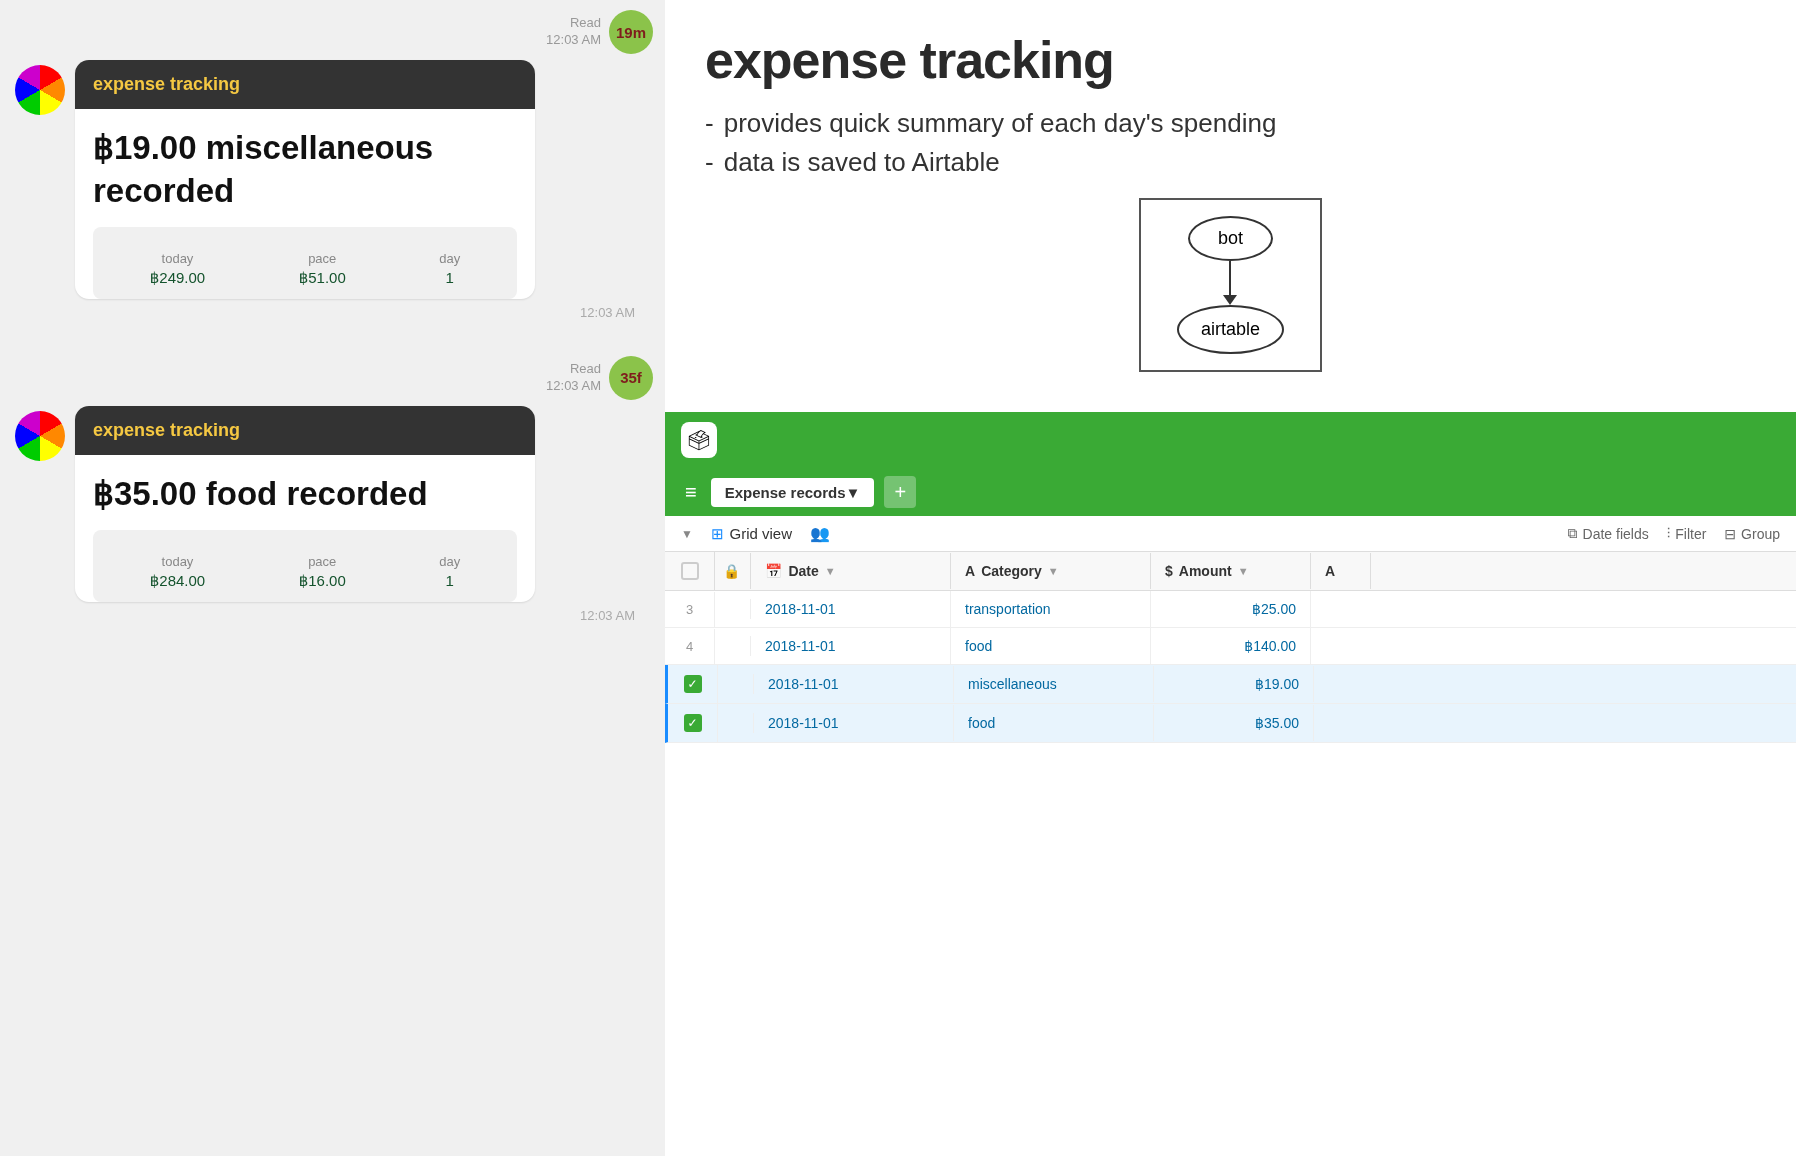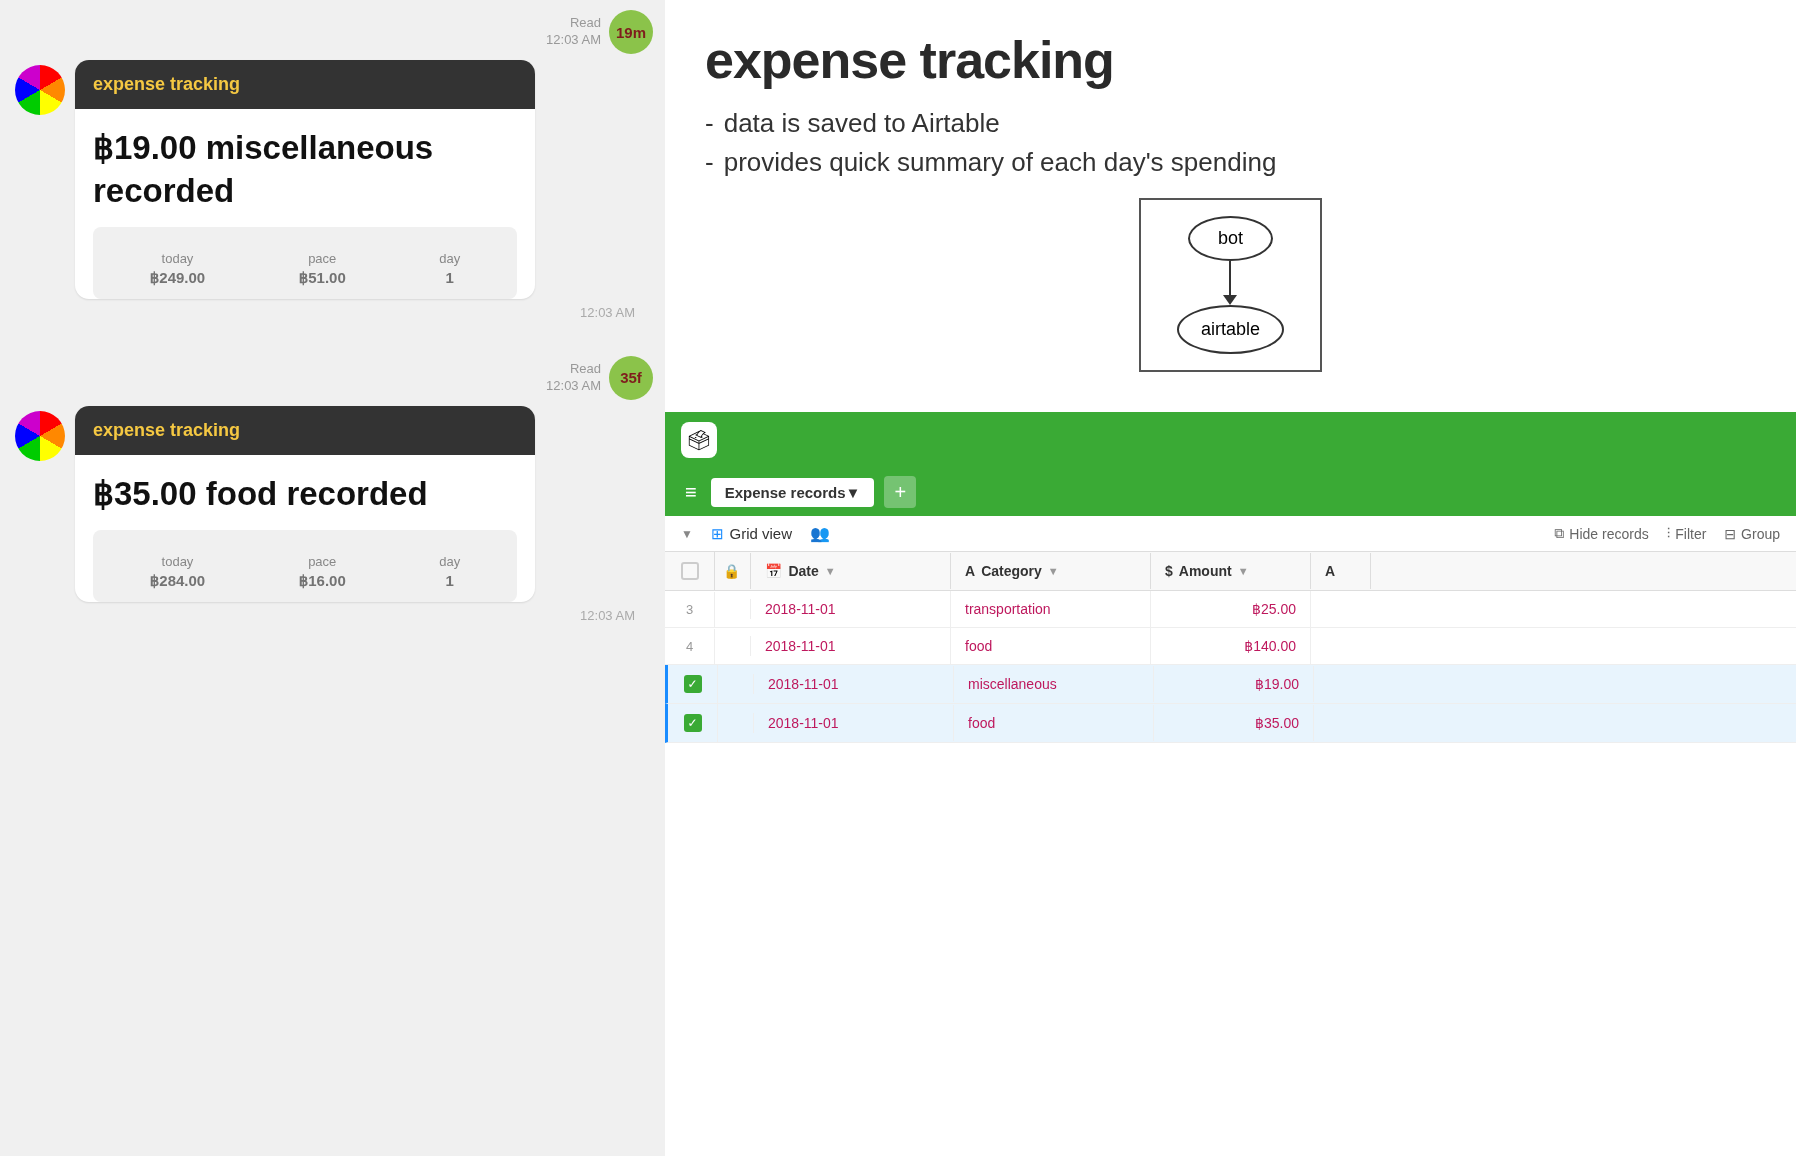--- a/index.html
+++ b/index.html
@@ -112,22 +112,22 @@
       margin-top: 12px;
     }
     .stat-label {
       font-size: 13px;
       color: #888;
       display: block;
       margin-bottom: 3px;
     }
     .stat-value {
       font-size: 15px;
-      color: #737373;
-      font-weight: 700;
+      color: #14532d;
+      font-weight: 400;
       text-align: right;
     }
 
     .message-timestamp {
       text-align: right;
       padding: 6px 15px 10px 0;
       font-size: 13px;
       color: #aaa;
     }
 
@@ -329,21 +329,21 @@
       border-right: 1px solid #eee;
     }
     .td-lock {
       width: 36px;
       border-right: 1px solid #eee;
       padding: 10px 6px;
     }
     .td-cell {
       padding: 10px 14px;
       font-size: 14px;
-      color: #be185d;
+      color: #0369a1;
       border-right: 1px solid #eee;
     }
     .td-date { width: 200px; }
     .td-category { width: 200px; }
     .td-amount { width: 160px; text-align: right; }
     .td-checkbox {
       width: 50px;
       padding: 10px;
       display: flex;
       align-items: center;
@@ -453,22 +453,22 @@
     </div>
   </div>
 
 </div>
 
 <div class="right-panel">
 
   <div class="description-section">
     <h1 class="desc-title">expense tracking</h1>
     <ul class="desc-list">
+      <li>provides quick summary of each day's spending</li>
       <li>data is saved to Airtable</li>
-      <li>provides quick summary of each day's spending</li>
     </ul>
 
     <div class="flow-diagram">
       <div style="border: 2px solid #555; padding: 16px 36px; display: inline-flex; flex-direction: column; align-items: center; gap: 0; background: white; min-width: 140px;">
         <div style="border: 2px solid #333; padding: 10px 28px; border-radius: 50%; font-size: 18px; background: white; margin-bottom: 0;">
           <span>bot</span>
         </div>
         <div style="display:flex;flex-direction:column;align-items:center;height:44px;">
           <div style="width:2px;flex:1;background:#333;"></div>
           <div style="width:0;height:0;border-left:7px solid transparent;border-right:7px solid transparent;border-top:10px solid #333;"></div>
@@ -502,21 +502,21 @@
     <div class="airtable-view-bar">
       <span class="view-caret">▼</span>
       <div class="view-item">
         <span style="color:#1a8cff;">⊞</span>
         <span>Grid view</span>
       </div>
       <span style="color:#888;font-size:16px;">👥</span>
       <span style="flex:1"></span>
       <div class="view-action">
         <span>⧉</span>
-        <span>Hide records</span>
+        <span>Date fields</span>
       </div>
       <div class="view-action">
         <span>⫶</span>
         <span>Filter</span>
       </div>
       <div class="view-action">
         <span>⊟</span>
         <span>Group</span>
       </div>
     </div>

